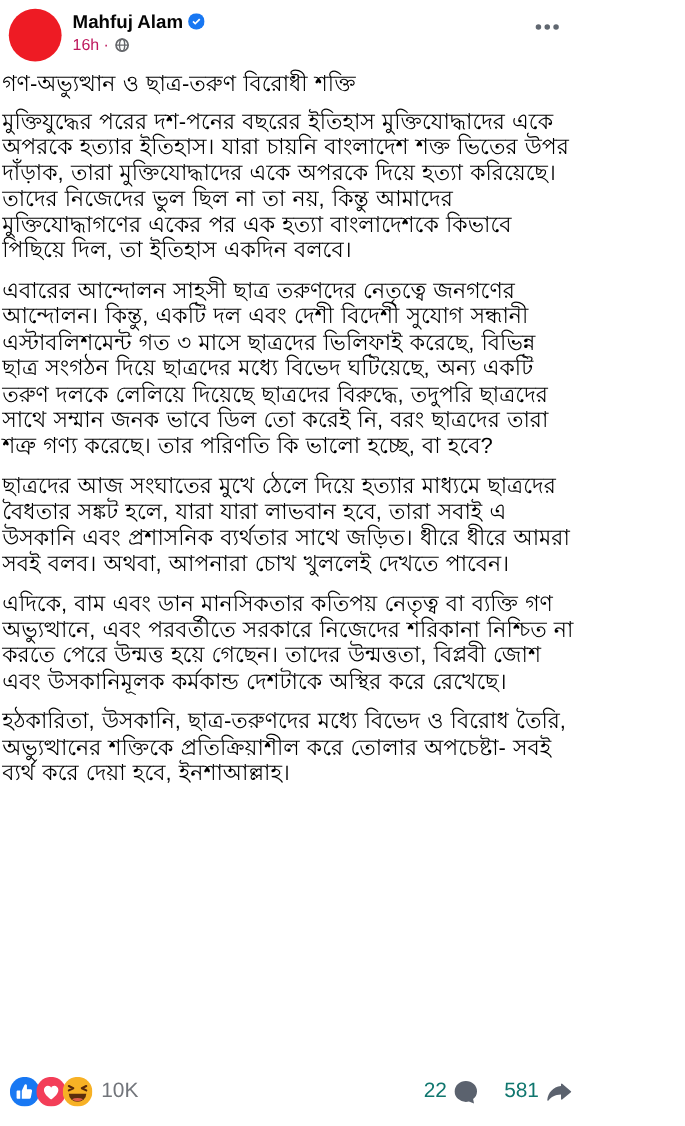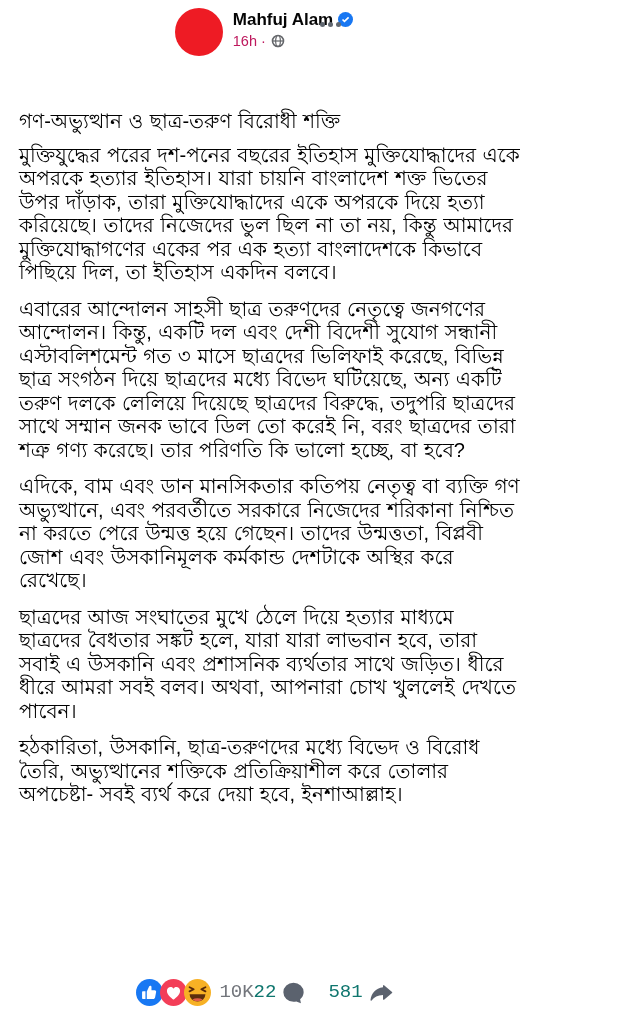--- a/index.html
+++ b/index.html
@@ -5,21 +5,21 @@
   * { margin: 0; padding: 0; box-sizing: border-box; }
   html, body { background: #ffffff; }
   body {
     width: 623px;
     height: 1024px;
     font-family: "Liberation Sans", "DejaVu Sans", sans-serif;
     color: #050505;
     overflow: hidden;
     position: relative;
   }
-  .post-card { width: 530px; height: 1024px; display: flex; flex-direction: column; background:#fff;align-items:center; }
+  .post-card { width: 530px; height: 1024px; display: flex; flex-direction: column; background:#fff; }
 
   
   .header { display: flex; align-items: flex-start; padding: 6px 10px 4px 8px; position: relative; }
   .avatar {
     width: 48px; height: 48px; border-radius: 50%;
     background: #ee1b24; flex: 0 0 48px; margin-top: 2px;
     cursor: pointer;
   }
   .header-text { margin-left: 10px; padding-top: 3px; flex: 1 1 auto; }
   .name-row { display: flex; align-items: center; gap: 5px; }
@@ -28,35 +28,35 @@
   .meta-row { display: flex; align-items: center; gap: 4px; margin-top: 3px; color: #be185d; font-size: 14.5px; }
   .globe-icon { width: 14px; height: 14px; display: inline-block; margin-left: 1px; }
   .more-button {
     position: absolute; right: 18px; top: 16px;
     display: flex; gap: 3px; padding: 6px 4px; cursor: pointer;
     background: transparent; border: none;
   }
   .more-button i { width: 5px; height: 5px; border-radius: 50%; background: #606770; display: block; }
 
   
-  .body-text { padding: 2px 8px 0 19px; flex: 1 1 auto; margin-top: 44px; }
+  .body-text { padding: 2px 8px 0 2px; flex: 1 1 auto; }
   .post-title, .post-para {
     font-size: 20px;
     line-height: 23.5px;
     color: #000;
     letter-spacing: 0;
     word-spacing: 1px;
   }
   .post-title { margin: 4px 0 10px 0; }
   .post-para { margin: 0 0 13px 0; }
 
   
   .footer {
     display: flex; align-items: center; justify-content: space-between;
-    padding: 2px 10px 24px 9px; height: 42px; font-family: Liberation Mono, monospace;
+    padding: 2px 10px 24px 9px; height: 42px;
   }
   .reactions-left { display: flex; align-items: center; cursor: pointer; }
   .reaction-icon { width: 27px; height: 27px; border-radius: 50%; display: block; }
   .reaction-icon + .reaction-icon { margin-left: -3px; }
   .reaction-icon svg { width: 100%; height: 100%; display: block; }
   .reaction-count { margin-left: 8px; font-size: 19px; color: #72757b; }
   .counts-right { display: flex; align-items: center; gap: 6px; }
   .count-num { font-size: 19px; color: #0f766e; }
   .count-icon { width: 25px; height: 25px; display: block; cursor: pointer; }
   .count-group { display: flex; align-items: center; gap: 5px; cursor: pointer; }
@@ -95,22 +95,22 @@
       <i></i>
         <i></i>
         <i></i>
     </button>
   </div>
 
   <div class="body-text">
     <p class="post-title">গণ-অভ্যুত্থান ও ছাত্র-তরুণ বিরোধী শক্তি</p>
     <p class="post-para">মুক্তিযুদ্ধের পরের দশ-পনের বছরের ইতিহাস  মুক্তিযোদ্ধাদের একে অপরকে হত্যার ইতিহাস। যারা চায়নি বাংলাদেশ শক্ত ভিতের উপর দাঁড়াক, তারা  মুক্তিযোদ্ধাদের একে অপরকে দিয়ে হত্যা করিয়েছে। তাদের নিজেদের ভুল ছিল না তা নয়, কিন্তু আমাদের মুক্তিযোদ্ধাগণের একের পর এক হত্যা বাংলাদেশকে কিভাবে পিছিয়ে দিল, তা ইতিহাস একদিন বলবে।</p>
     <p class="post-para">এবারের আন্দোলন সাহসী ছাত্র তরুণদের নেতৃত্বে জনগণের আন্দোলন। কিন্তু, একটি দল এবং  দেশী বিদেশী সুযোগ সন্ধানী এস্টাবলিশমেন্ট  গত ৩ মাসে ছাত্রদের ভিলিফাই করেছে,  বিভিন্ন ছাত্র সংগঠন দিয়ে ছাত্রদের মধ্যে বিভেদ ঘটিয়েছে, অন্য একটি তরুণ দলকে লেলিয়ে দিয়েছে ছাত্রদের বিরুদ্ধে, তদুপরি ছাত্রদের সাথে সম্মান জনক ভাবে ডিল তো করেই নি, বরং ছাত্রদের তারা শত্রু গণ্য করেছে। তার পরিণতি কি ভালো হচ্ছে, বা হবে?</p>
+    <p class="post-para">ছাত্রদের আজ সংঘাতের মুখে ঠেলে দিয়ে হত্যার মাধ্যমে ছাত্রদের বৈধতার সঙ্কট হলে, যারা যারা লাভবান হবে, তারা সবাই এ উসকানি এবং প্রশাসনিক ব্যর্থতার সাথে জড়িত। ধীরে ধীরে আমরা সবই বলব। অথবা, আপনারা চোখ খুললেই দেখতে পাবেন।</p>
     <p class="post-para">এদিকে, বাম এবং ডান মানসিকতার কতিপয় নেতৃত্ব বা ব্যক্তি গণ অভ্যুত্থানে, এবং পরবর্তীতে সরকারে নিজেদের শরিকানা নিশ্চিত না করতে পেরে উন্মত্ত হয়ে গেছেন। তাদের উন্মত্ততা,  বিপ্লবী জোশ এবং উসকানিমূলক কর্মকান্ড দেশটাকে অস্থির করে রেখেছে।</p>
-    <p class="post-para">ছাত্রদের আজ সংঘাতের মুখে ঠেলে দিয়ে হত্যার মাধ্যমে ছাত্রদের বৈধতার সঙ্কট হলে, যারা যারা লাভবান হবে, তারা সবাই এ উসকানি এবং প্রশাসনিক ব্যর্থতার সাথে জড়িত। ধীরে ধীরে আমরা সবই বলব। অথবা, আপনারা চোখ খুললেই দেখতে পাবেন।</p>
     <p class="post-para">হঠকারিতা, উসকানি, ছাত্র-তরুণদের মধ্যে বিভেদ ও বিরোধ তৈরি, অভ্যুত্থানের শক্তিকে প্রতিক্রিয়াশীল করে তোলার অপচেষ্টা- সবই ব্যর্থ করে দেয়া হবে, ইনশাআল্লাহ।</p>
   </div>
 
   <div class="footer">
     <div class="reactions-left">
       <span class="reaction-icon">
         <svg viewBox="0 0 16 16">
           <circle cx="8" cy="8" r="8" fill="#1878F3"></circle>
           <path d="M4.2 7.3h1.4v4.5H4.2c-.33 0-.6-.27-.6-.6V7.9c0-.33.27-.6.6-.6zm2.2 4.5V7.4l1.44-3.06c.11-.24.36-.39.62-.39.39 0 .71.32.71.71V6.7h1.93c.54 0 .94.5.83 1.03l-.63 3.17c-.1.52-.56.9-1.1.9H6.4z" fill="#ffffff"></path>
         </svg>

